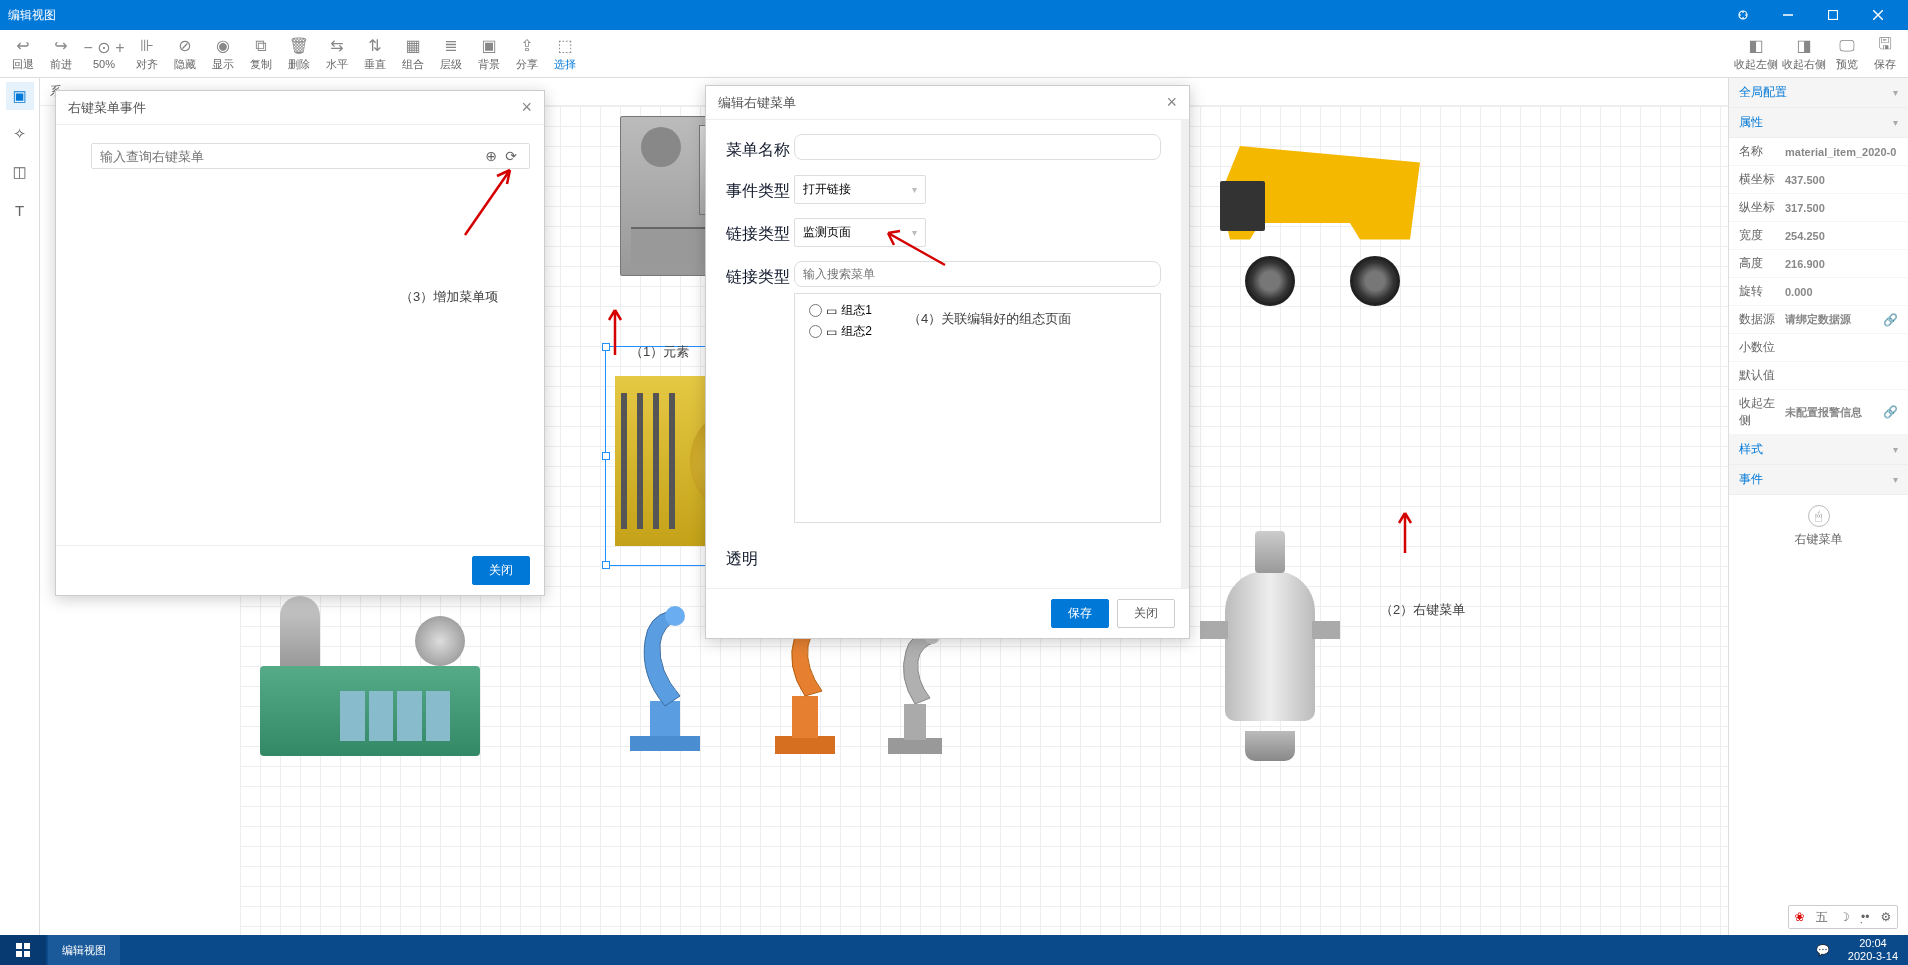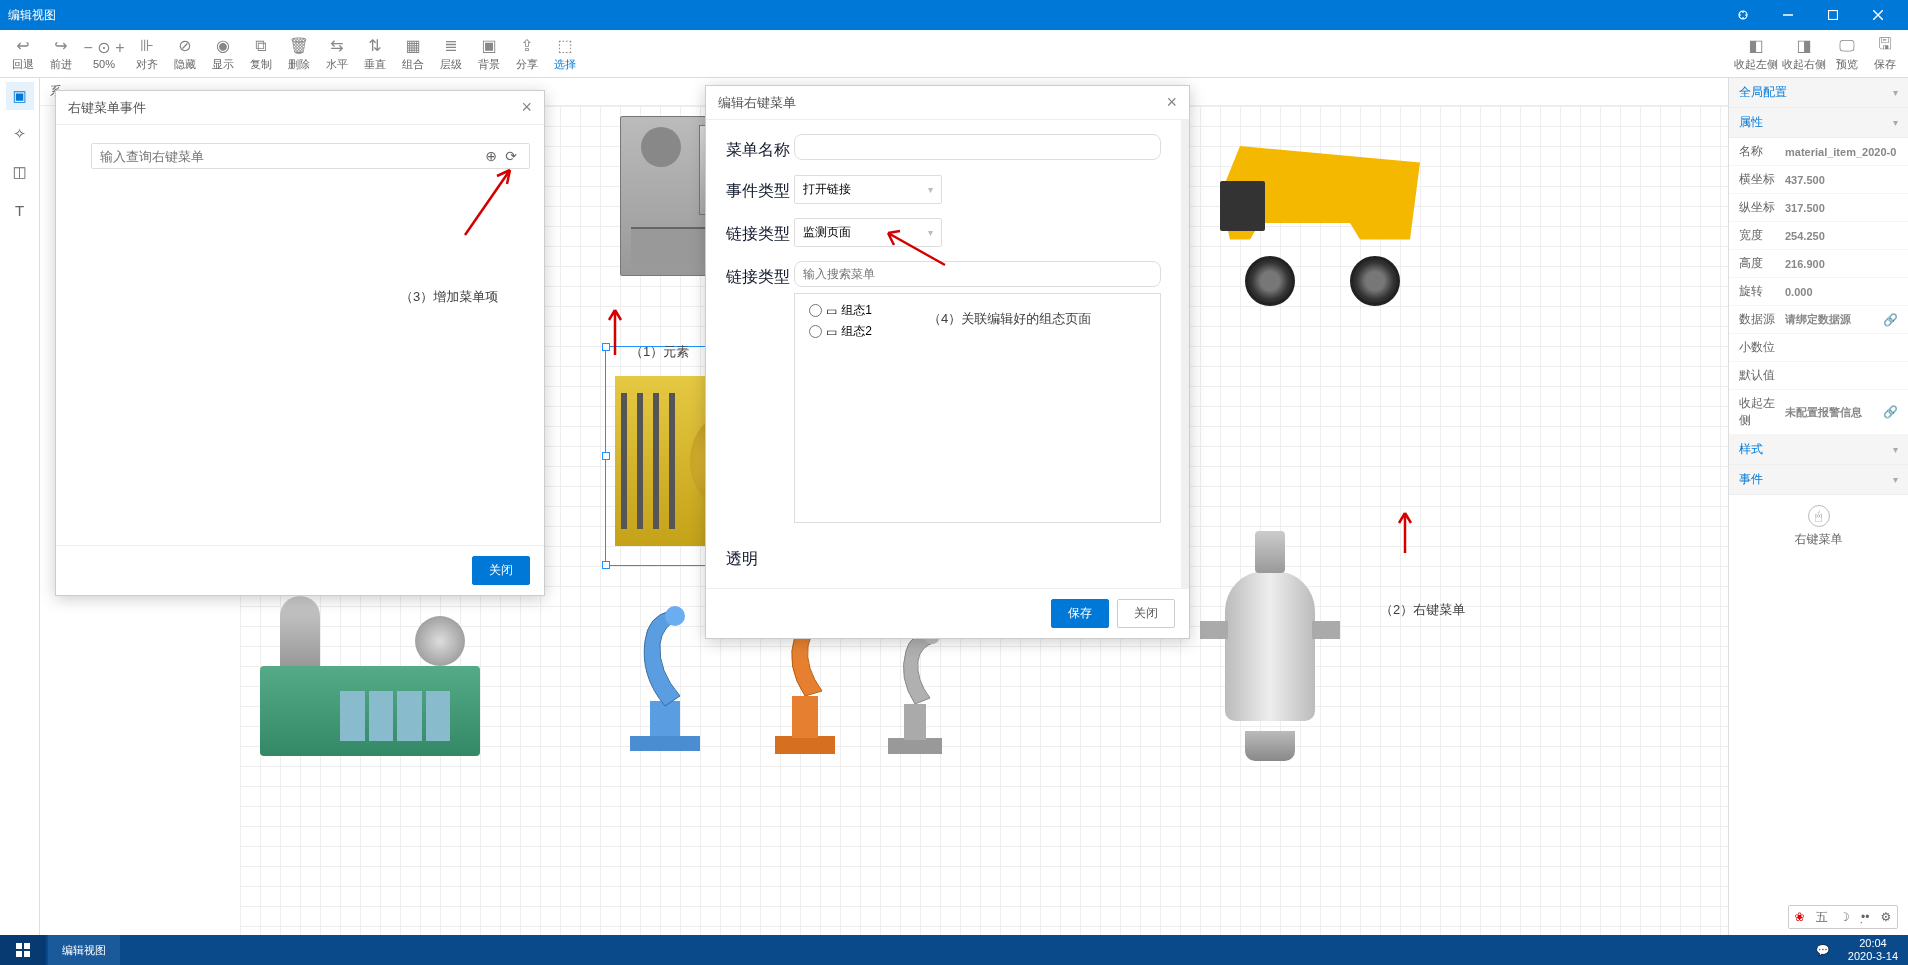--- a/index.html
+++ b/index.html
@@ -68,21 +68,21 @@
 
 .dialog2 { position: absolute; left: 705px; top: 85px; width: 485px; background: #fff; border: 1px solid #ccc; box-shadow: 0 3px 15px rgba(0,0,0,0.2); z-index: 20; }
 .dialog2 .dbody { padding: 14px 20px; height: 440px; overflow-y: auto; border-right: 8px solid #f0f0f0; box-sizing: content-box; width: calc(100% - 40px - 8px); position: relative; }
 .dialog2 .dbody::-webkit-scrollbar { width: 8px; }
 .dialog2 .dbody::-webkit-scrollbar-thumb { background: #c0c0c0; }
 .form-row { display: flex; margin-bottom: 14px; align-items: flex-start; }
 .form-row > .flabel { width: 68px; color: #0f172a; font-size: 16px; padding-top: 6px; flex-shrink: 0; }
 .form-row > .fctrl { flex: 1; }
 .fctrl input[type=text].fi { width: 100%; border: 1px solid #ddd; padding: 5px 8px; border-radius: 8px; font-size: 12px; outline: none; }
 .fselect { position: relative; }
-.fselect .fsbox { width: 148px; border: 1px solid #ddd; padding: 5px 8px; border-radius: 2px; font-size: 12px; display: flex; justify-content: space-between; align-items: center; cursor: pointer; gap: 42px; }
+.fselect .fsbox { width: 132px; border: 1px solid #ddd; padding: 5px 8px; border-radius: 2px; font-size: 12px; display: flex; justify-content: space-between; align-items: center; cursor: pointer; gap: 42px; }
 .fselect .fsbox .arrow { color: #bbb; font-size: 10px; }
 .treelist { border: 1px solid #ddd; min-height: 230px; padding: 6px 8px; font-size: 12px; margin-top: 6px; }
 .treelist .ti { display: flex; align-items: center; gap: 4px; padding: 2px 6px; cursor: pointer; }
 .treelist .ti input { margin: 0; }
 
 
 .anno { position: absolute; color: #404040; font-size: 13px; font-weight: 400; pointer-events: none; z-index: 30; margin-top: 48px; }
 .red-arrow { position: absolute; pointer-events: none; z-index: 29; }
 
 
@@ -463,21 +463,21 @@
 <div class="anno" style="left:1380px; top:553px;">（2）右键菜单</div>
 <svg class="red-arrow" style="left:1390px; top:508px;" width="30" height="48">
     <path d="M15 45 L15 5 M15 5 L9 15 M15 5 L21 15" stroke="#d40000" stroke-width="2.5" fill="none"></path>
   </svg>
 
 <div class="anno" style="left:400px; top:240px;">（3）增加菜单项</div>
 <svg class="red-arrow" style="left:455px; top:160px;" width="70" height="80">
     <path d="M10 75 L55 10 M55 10 L42 16 M55 10 L52 24" stroke="#d40000" stroke-width="2.5" fill="none"></path>
   </svg>
 
-<div class="anno" style="left:928px; top:262px;">（4）关联编辑好的组态页面</div>
+<div class="anno" style="left:908px; top:262px;">（4）关联编辑好的组态页面</div>
 <svg class="red-arrow" style="left:880px; top:225px;" width="70" height="45">
     <path d="M65 40 L8 8 M8 8 L20 6 M8 8 L14 20" stroke="#d40000" stroke-width="2.5" fill="none"></path>
   </svg>
 
 <div class="tray">
   <span style="color:#d00;">❀</span>
   <span>五</span>
   <span>☽</span>
   <span>•̣•</span>
   <span>⚙</span>

